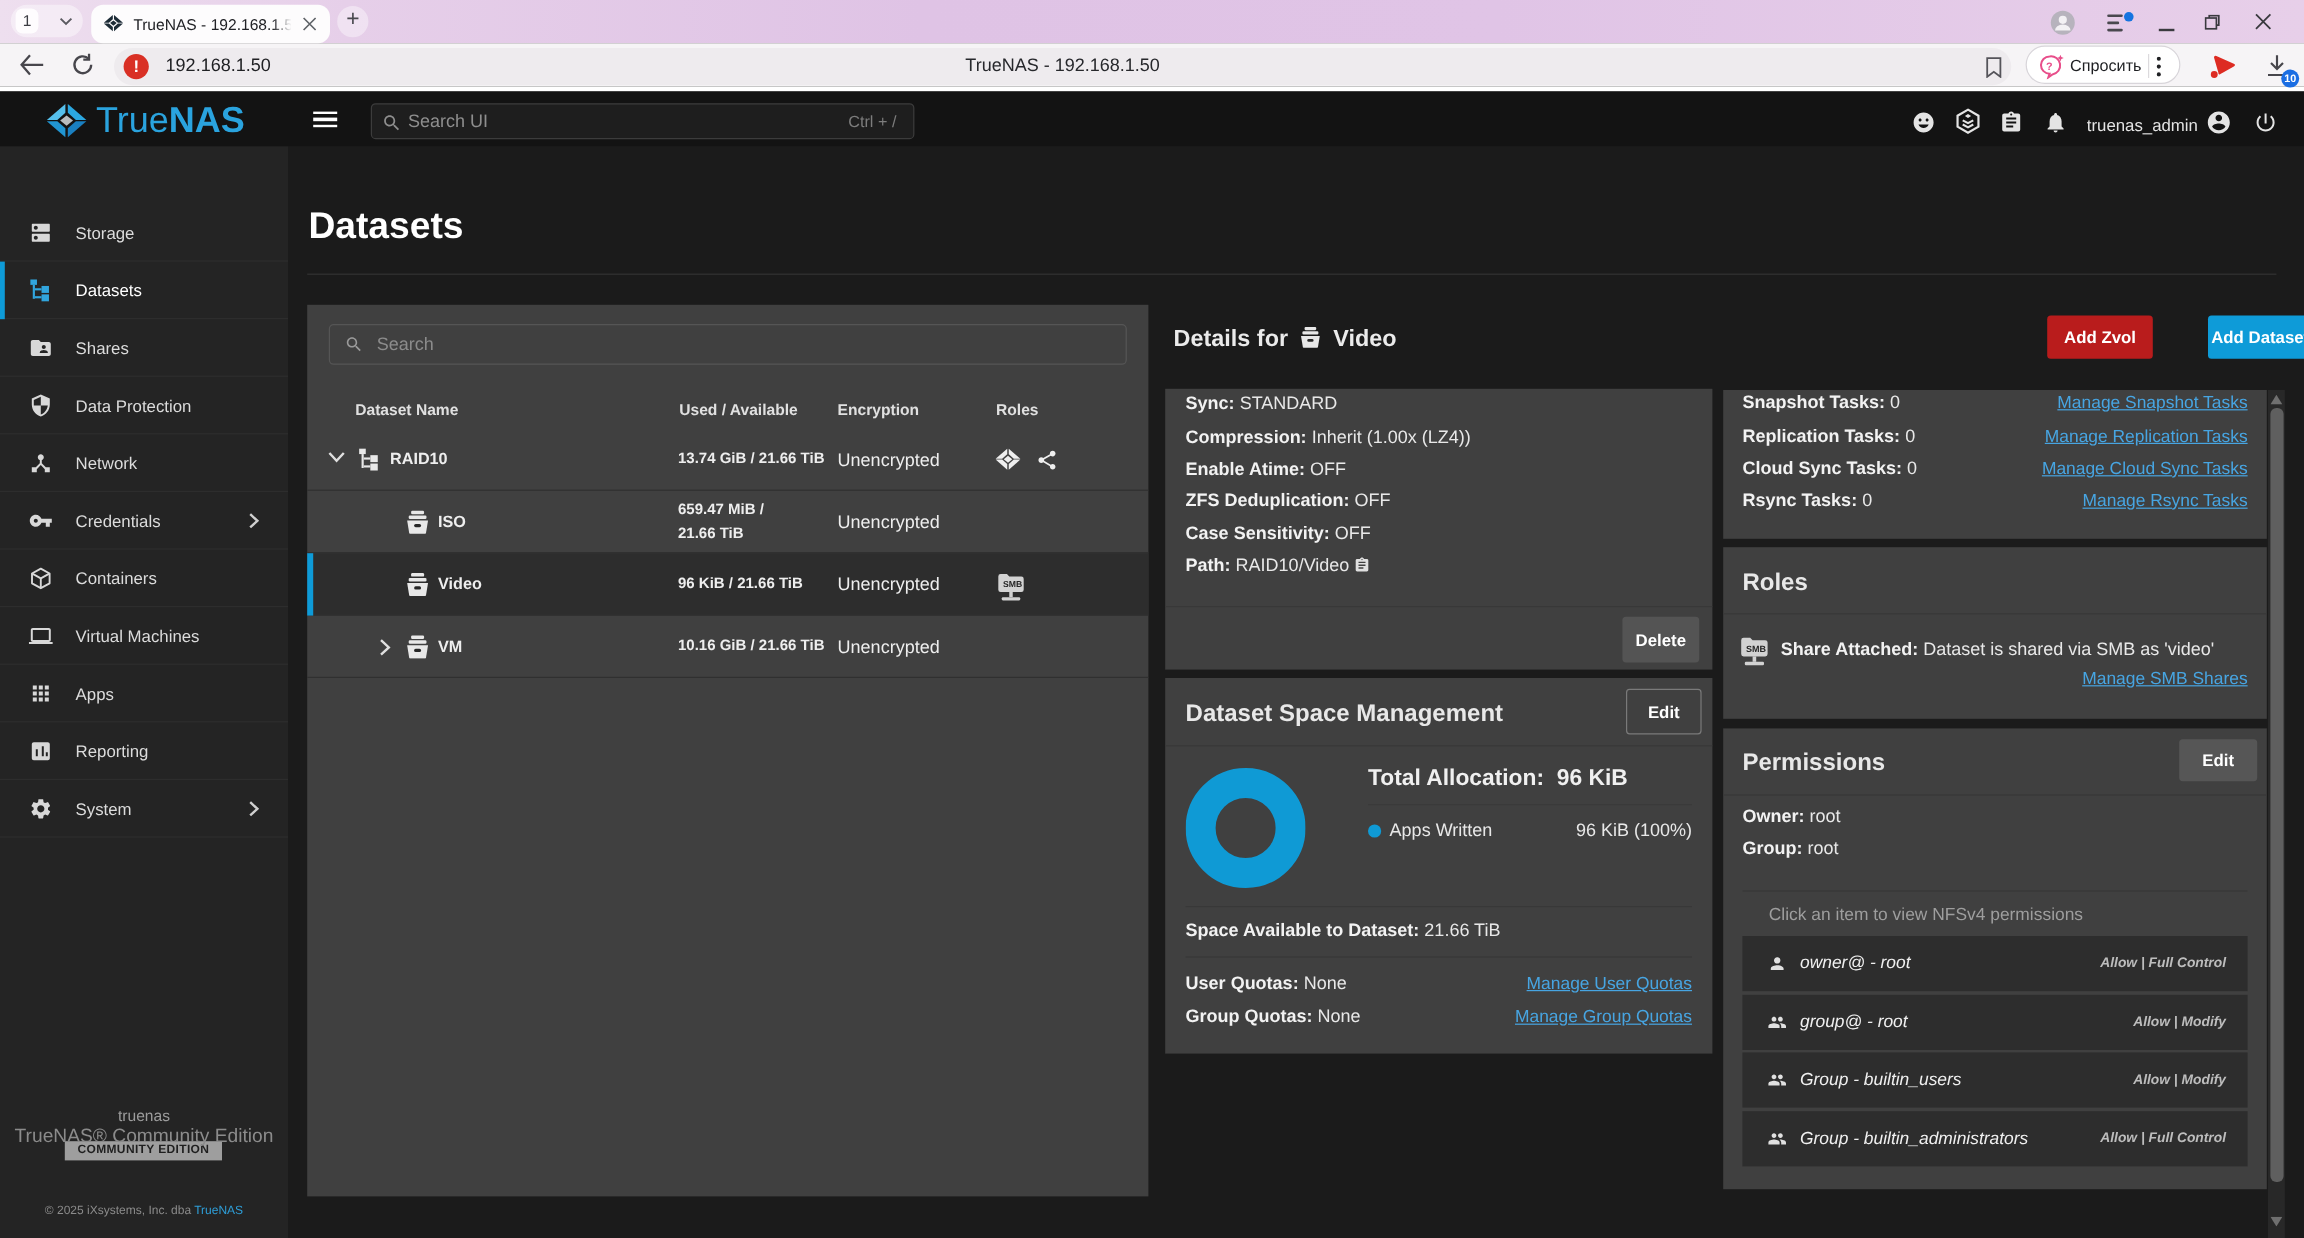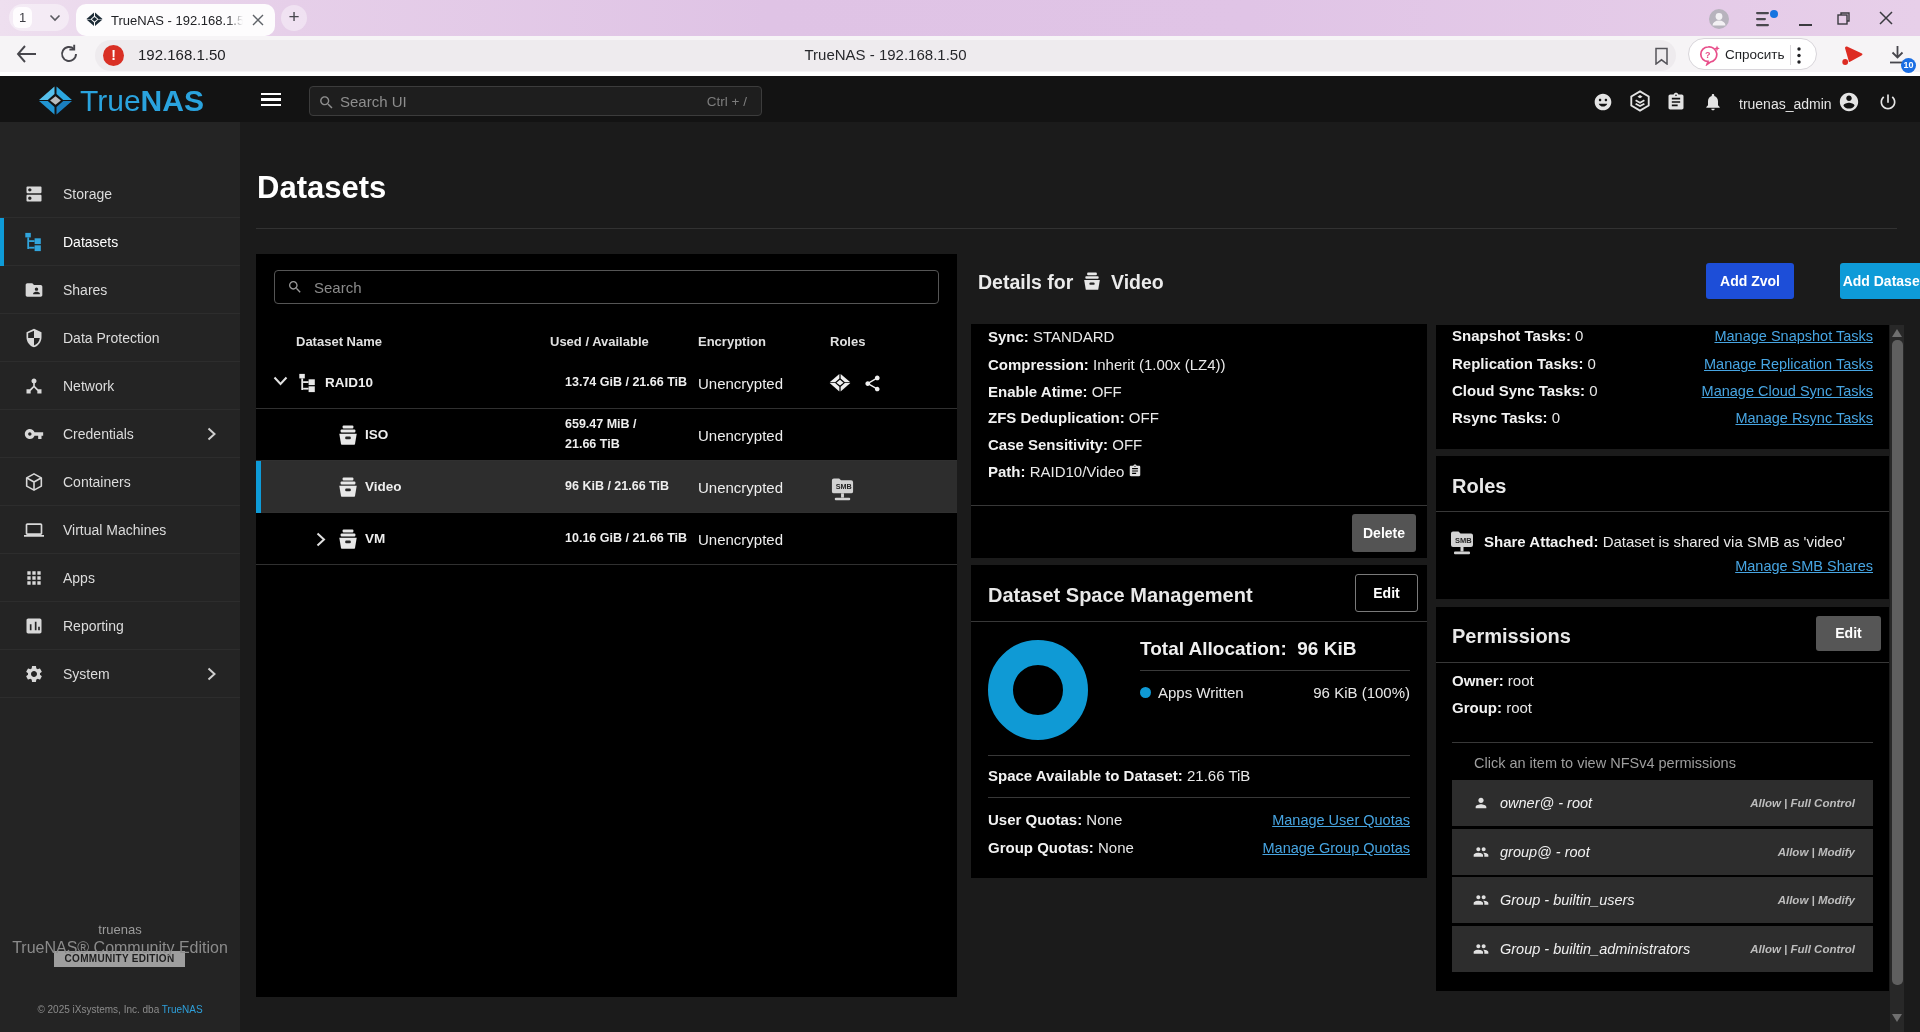--- a/index.html
+++ b/index.html
@@ -43,39 +43,39 @@
 .schev { position:absolute; left:207px; top:17px; }
 #sb-name { position:absolute; left:0; top:800px; width:240px; text-align:center; font-size:13px; color:#9c9c9c; }
 #sb-badge { position:absolute; left:54px; top:829px; width:131px; height:16px; background:#9e9e9e; color:#1f1f1f; font-size:10px; font-weight:700; letter-spacing:.3px; text-align:center; line-height:16px; }
 #sb-ed { position:absolute; left:0; top:817px; width:240px; text-align:center; font-size:16px; color:#8b8b8b; }
 #sb-cp { position:absolute; left:0; top:882px; width:240px; text-align:center; font-size:10px; color:#8b8b8b; }
 #sb-cp .bl { color:#2e9fd9; }
 
 #content { position:absolute; left:240px; top:122px; width:1680px; height:910px; background:#1b1b1b; }
 h1.pagetitle { position:absolute; left:17px; top:48px; font-size:31px; font-weight:700; color:#fff; }
 #titlediv { position:absolute; left:16px; top:106px; width:1641px; height:1px; background:#323232; }
-.card { position:absolute; background:#000000; }
+.card { position:absolute; background:#404040; }
 .hr { position:absolute; height:1px; background:#383838; }
 .link { color:#47a5e2; text-decoration:underline; font-size:14.5px; }
 
 #tablecard { left:16px; top:132px; width:701px; height:743px; }
 #dsearch { position:absolute; left:18px; top:16px; width:665px; height:34px; border:1px solid #555; border-radius:4px; }
 #dsearch .ph { position:absolute; left:39px; top:8px; font-size:15px; color:#8b8b8b; }
 .thead { position:absolute; top:0; font-size:13px; font-weight:700; color:#e0e0e0; }
 .trow { position:absolute; left:0; width:701px; height:52px; border-bottom:1px solid #303030; }
 .trow .cell { position:absolute; font-size:15px; color:#eee; white-space:nowrap; }
 .used { font-weight:700; color:#f2f2f2; font-size:12.5px !important; }
 .dname { font-weight:700; color:#f2f2f2; font-size:13.5px !important; }
 #vrow { background:#2d2d2d; }
 #vrow .bar { position:absolute; left:0; top:0; width:5px; height:52px; background:#0e9bd8; }
 
 #dtitle { position:absolute; left:738px; top:149px; font-size:19.5px; font-weight:700; color:#ebebeb; }
 #dtitle2 { position:absolute; left:871px; top:149px; font-size:19.5px; font-weight:700; color:#ebebeb; }
 .btn { position:absolute; border-radius:3px; color:#fff; font-size:14px; font-weight:700; text-align:center; }
-#addzvol { left:1466px; top:141px; width:88px; height:36px; background:#1d4ed8; line-height:36px; }
+#addzvol { left:1466px; top:141px; width:88px; height:36px; background:#b91c1c; line-height:36px; }
 #adddataset { left:1572px; top:141px; width:87px; height:36px; background:#0e9bd8; line-height:36px;margin-left:28px; }
 .kv { position:absolute; font-size:15px; color:#e8e8e8; white-space:nowrap; }
 .kv b { color:#f2f2f2; }
 .rlink { position:absolute; text-align:right; white-space:nowrap; }
 .hicon { position:absolute; }
 .sic { position:absolute; left:24px; top:14px; width:20px; height:20px; }
 .dsic { position:absolute; width:20px; height:20px; }
 .ctitle { position:absolute; font-size:20px; font-weight:700; color:#e8e8e8; }
 .pitem { position:absolute; left:16px; width:421px; height:46px; background:#2d2d2d;font-style:italic; }
 .pic { position:absolute; left:21px; top:15px; width:16px; height:16px; }
@@ -312,21 +312,21 @@
   <div id="titlediv"></div>
 
   <div class="card" id="tablecard">
     <div id="dsearch">
       <svg class="abs" style="left:12px;top:8px" width="16" height="16" viewBox="0 0 24 24">
           <path d="M15.5 14h-.79l-.28-.27C15.41 12.59 16 11.11 16 9.5 16 5.91 13.09 3 9.5 3S3 5.91 3 9.5 5.91 16 9.5 16c1.61 0 3.09-.59 4.23-1.57l.27.28v.79l5 4.99L20.49 19l-4.99-5zm-6 0C7.01 14 5 11.99 5 9.5S7.01 5 9.5 5 14 7.01 14 9.5 11.99 14 9.5 14z" fill="#9a9a9a"></path>
         </svg>
       <span class="ph">Search</span>
     </div>
     <div class="thead" style="left:40px;top:80px">Dataset Name</div>
-    <div class="thead" style="left:294px;top:80px">Used / Available</div>
+    <div class="thead" style="left:310px;top:80px">Used / Available</div>
     <div class="thead" style="left:442px;top:80px">Encryption</div>
     <div class="thead" style="left:574px;top:80px">Roles</div>
 
     <div class="trow" style="top:103px">
       <svg class="abs" style="left:17px;top:19px" width="15" height="10" viewBox="0 0 15 10">
           <path d="M1.5 1.5 L7.5 8 L13.5 1.5" fill="none" stroke="#e0e0e0" stroke-width="2"></path>
         </svg>
       <svg class="abs" style="left:42px;top:16px" width="20" height="20" viewBox="0 0 20 20">
           <g fill="#e8e8e8">
             <rect x="1.3" y="0.9" width="5.5" height="4.5"></rect>

